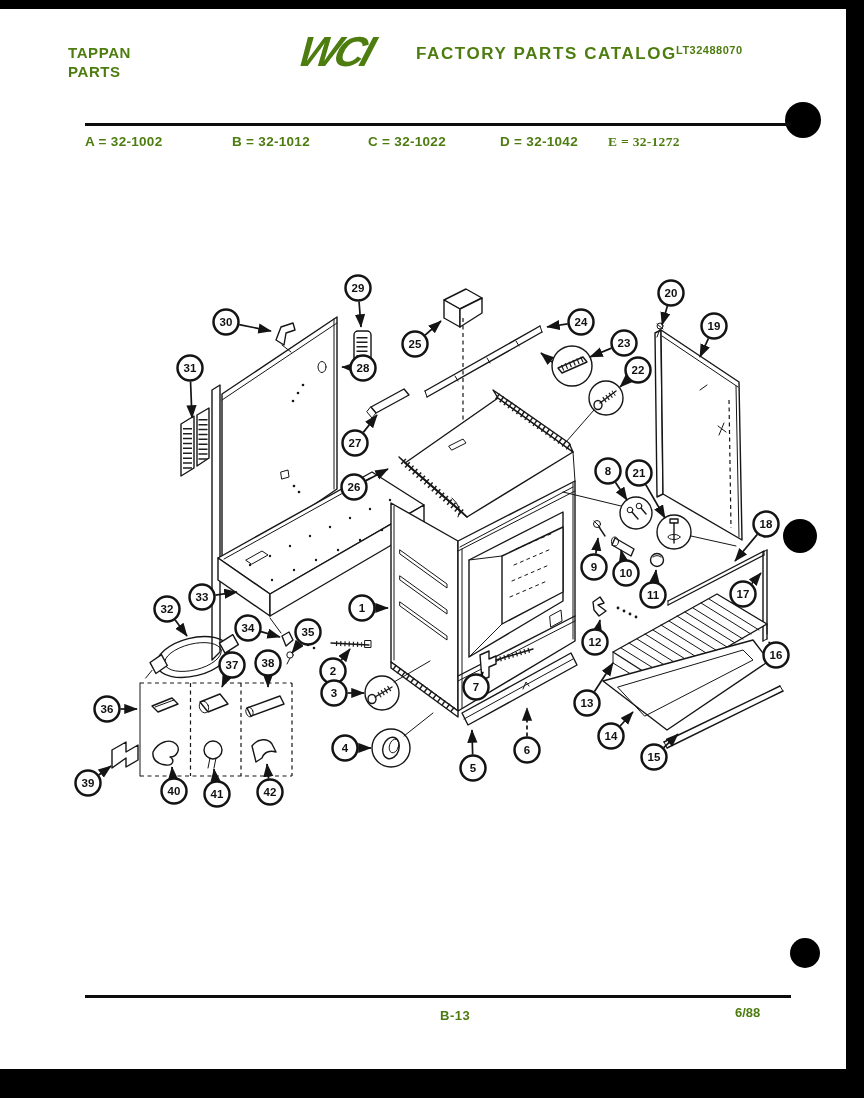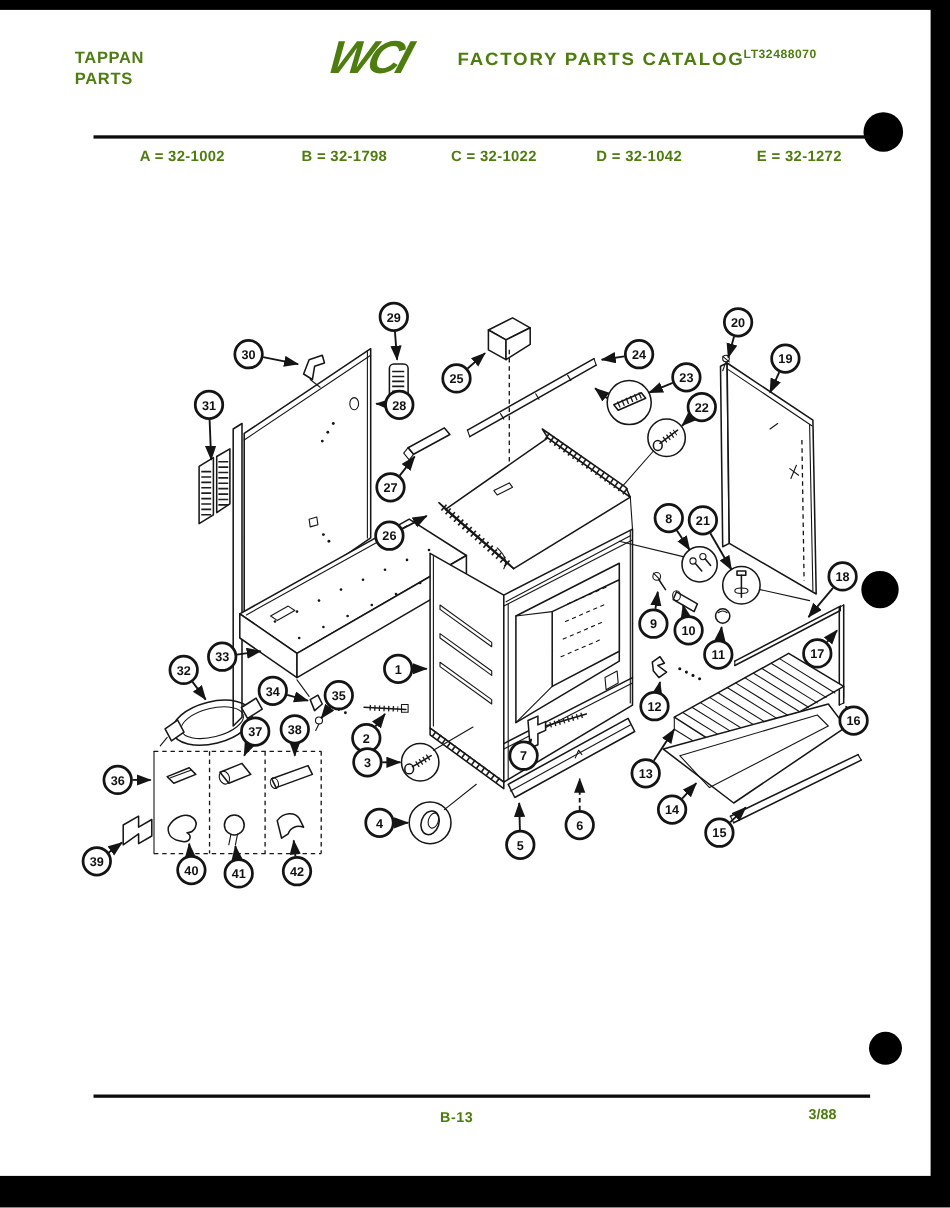--- a/index.html
+++ b/index.html
@@ -17,25 +17,25 @@
 
   .brand{position:absolute;left:68px;top:44px;font-size:15px;font-weight:bold;
          letter-spacing:.6px;line-height:1.25;}
   .wci{position:absolute;left:300px;top:28px;font-size:42px;font-weight:bold;
        font-style:italic;letter-spacing:-4px;transform:skewX(-18deg);}
   .cat-title{position:absolute;left:376px;top:44px;font-size:17px;font-weight:bold;
        letter-spacing:1.6px;transform:scaleY(.95);margin-left:40px;}
   .doc-num{position:absolute;left:676px;top:44px;font-size:11px;font-weight:bold;letter-spacing:.5px;}
   .rule-top{position:absolute;left:85px;top:123px;width:706px;height:3px;background:#0c0c0c;}
   .models{position:absolute;left:0;top:134px;width:864px;height:20px;font-size:13.5px;font-weight:bold;}
-  .models span{position:absolute;letter-spacing:.3px;margin-left:42px;}
-  .m0{left:85px;} .m1{left:232px;} .m2{left:368px;text-align:right;} .m3{left:500px;} .m4{left:646px;}
+  .models span{position:absolute;letter-spacing:.3px;}
+  .m0{left:85px;} .m1{left:232px;} .m2{left:368px;text-align:right;} .m3{left:500px;} .m4{left:608px;font-family:Liberation Serif, serif;}
 
   .rule-bottom{position:absolute;left:85px;top:995px;width:706px;height:2.5px;background:#0c0c0c;}
-  .page-num{position:absolute;left:400px;top:1008px;font-size:13px;font-weight:bold;letter-spacing:.5px;}
+  .page-num{position:absolute;left:440px;top:1008px;font-size:13px;font-weight:bold;letter-spacing:.5px;}
   .date-code{position:absolute;left:735px;top:1005px;font-size:13px;font-weight:bold;}
 
   svg.diagram{position:absolute;left:0;top:0;width:864px;height:1098px;}
   svg.diagram *{vector-effect:non-scaling-stroke;}
   .ink{stroke:#161616;fill:none;stroke-width:1.4;stroke-linecap:round;stroke-linejoin:round;}
   .ink2{stroke:#161616;fill:none;stroke-width:1;stroke-linecap:round;stroke-linejoin:round;}
   .paper{stroke:#161616;fill:#ffffff;stroke-width:1.4;stroke-linejoin:round;}
   .dot{fill:#161616;stroke:none;}
   .hatch{stroke:#1c1c1c;fill:none;}
   .dash{stroke:#161616;fill:none;stroke-width:1.2;stroke-dasharray:4 3.5;}
@@ -61,21 +61,21 @@
     <div>TAPPAN</div>
     <div>PARTS</div>
   </div>
   <div class="wci">WCI</div>
   <div class="cat-title">FACTORY PARTS CATALOG</div>
   <div class="doc-num">LT32488070</div>
   <div class="rule-top"></div>
 
   <div class="models">
     <span class="m0">A = 32-1002</span>
-    <span class="m1">B = 32-1798</span>
+    <span class="m1">B = 32-1012</span>
     <span class="m2">C = 32-1022</span>
     <span class="m3">D = 32-1042</span>
     <span class="m4">E = 32-1272</span>
   </div>
 
   <svg class="diagram" viewBox="0 0 864 1098">
     <defs>
       <marker id="ah" markerWidth="9" markerHeight="7" refX="7.5" refY="3" orient="auto">
         <path d="M0,0 L8,3 L0,6 z" fill="#141414"></path>
       </marker>
@@ -564,14 +564,14 @@
         <g>
           <line x1="268.56180283093744" y1="778.5768264220826" x2="267" y2="764" class="leader" marker-end="url(#ah)"></line>
           <circle cx="270" cy="792" r="12.5" class="co-circle"></circle>
           <text x="270" y="792" dy="0.38em" class="co-num">42</text>
         </g>
       </g>
   </svg>
 
   <div class="rule-bottom"></div>
   <div class="page-num">B-13</div>
-  <div class="date-code">3/88</div>
+  <div class="date-code">6/88</div>
 </div>
 
 </body></html>

